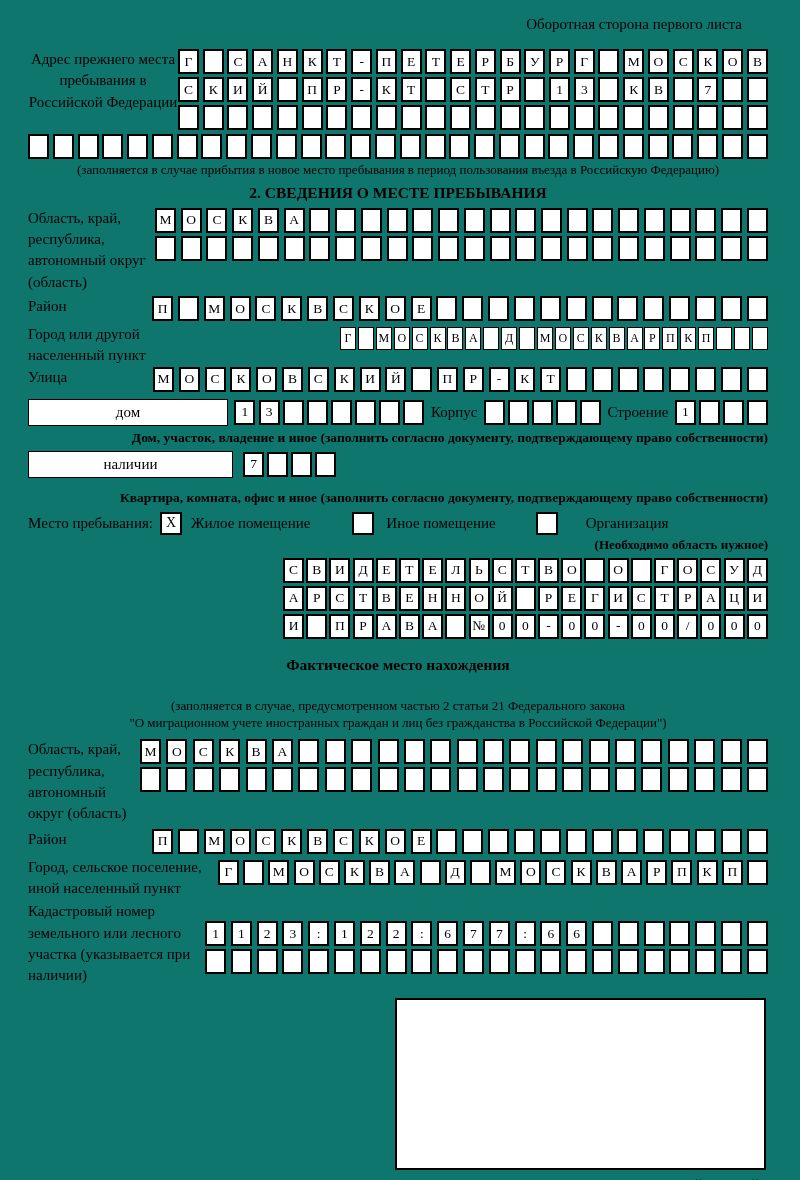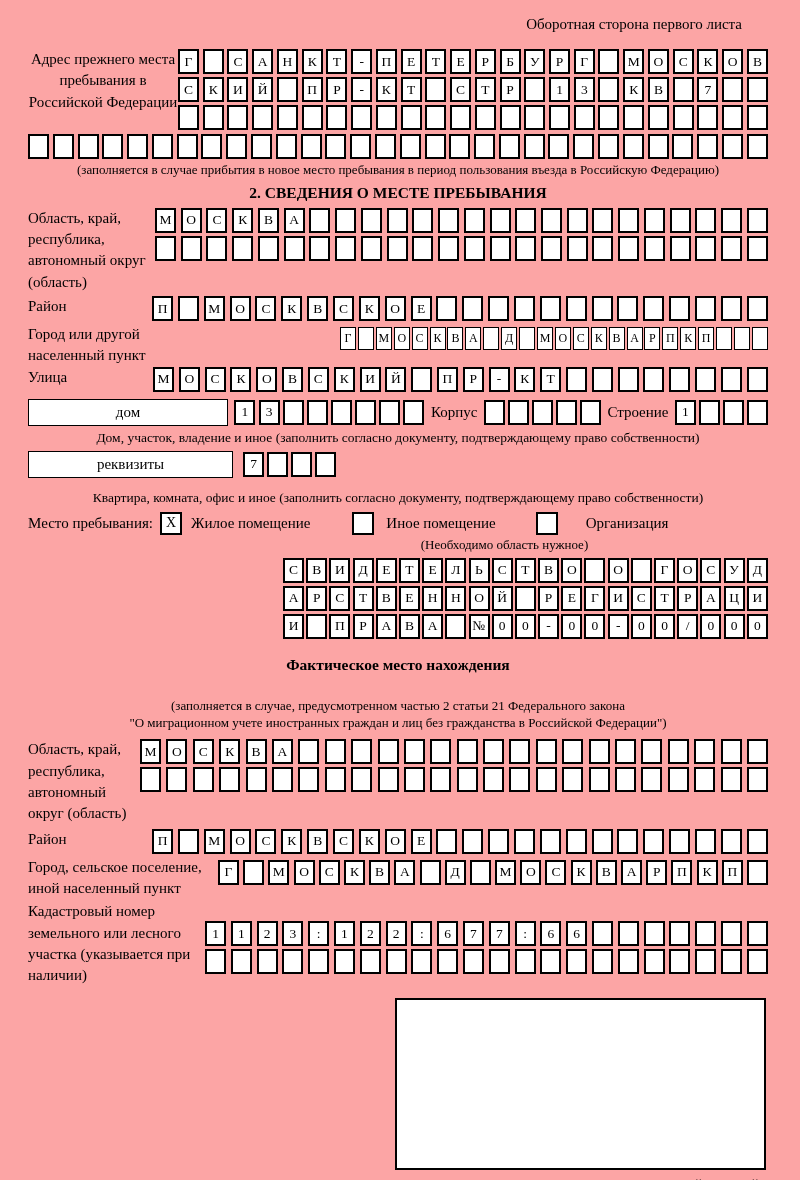--- a/index.html
+++ b/index.html
@@ -1,34 +1,34 @@
 <!DOCTYPE html>
 <html><head>
 <meta charset="utf-8">
 <style>
   html,body{margin:0;padding:0;background:#e8e8e8;}
   .page{
-    width:800px;height:1180px;background:#fca5a5;color:#000;
+    width:800px;height:1180px;background:#0f766e;color:#000;
     font-family:"Liberation Serif","DejaVu Serif",serif;
     box-sizing:border-box;padding:16px 32px 0 28px;
     position:relative;overflow:hidden;margin:0 auto;
   }
   .hdr{ text-align:right; font-size:15px; padding-right:26px; }
   .row{ display:flex; align-items:flex-start; }
   .lbl{ font-size:15px; line-height:1.42; flex:none; }
   .gridcol{ margin-left:auto; flex:none; }
   .cells{ display:flex; justify-content:space-between; margin-bottom:3px; }
   .cell{
     box-sizing:border-box; width:21px; height:25px; border:2px solid #000;
     display:flex; align-items:center; justify-content:center;
     font-size:13.5px; flex:none; background:#fff;
   }
   .cells.sm .cell{ width:16px; height:23px; border-width:1.5px; font-size:12px; }
   .cap{ font-size:13px; text-align:center; line-height:1.3; }
-  .cap-left{ font-size:13.5px; text-align:center; }
+  .cap-left{ font-size:13.5px; text-align:right;font-weight:bold; }
   .title{ font-size:15.5px; font-weight:bold; text-align:center; }
   .fieldbox{
     box-sizing:border-box; border:1.5px solid #000; height:27px;
     display:flex; align-items:center; justify-content:center;
     font-size:15px; flex:none; background:#fff;
   }
   .inline-lbl{ font-size:15px; white-space:nowrap; }
   .chk{
     box-sizing:border-box; width:22px; height:23px; border:2px solid #000;
     display:flex; align-items:center; justify-content:center;
@@ -340,21 +340,21 @@
     <div class="cells" style="width:93px;margin-bottom:0;">
         <div class="cell">1</div>
         <div class="cell"></div>
         <div class="cell"></div>
         <div class="cell"></div>
       </div>
   </div>
   <div class="cap-left" style="margin-top:4px;">Дом, участок, владение и иное (заполнить согласно документу, подтверждающему право собственности)</div>
 
   <div class="row" style="margin-top:5px;align-items:center;">
-    <div class="fieldbox" style="width:205px;">реквизиты</div>
+    <div class="fieldbox" style="width:205px;">наличии</div>
     <div class="cells" style="width:93px;margin:0 0 0 10px;">
         <div class="cell">7</div>
         <div class="cell"></div>
         <div class="cell"></div>
         <div class="cell"></div>
       </div>
   </div>
   <div class="cap-left" style="margin-top:12px;">Квартира, комната, офис и иное (заполнить согласно документу, подтверждающему право собственности)</div>
 
   <div class="row" style="margin-top:6px;align-items:center;">

